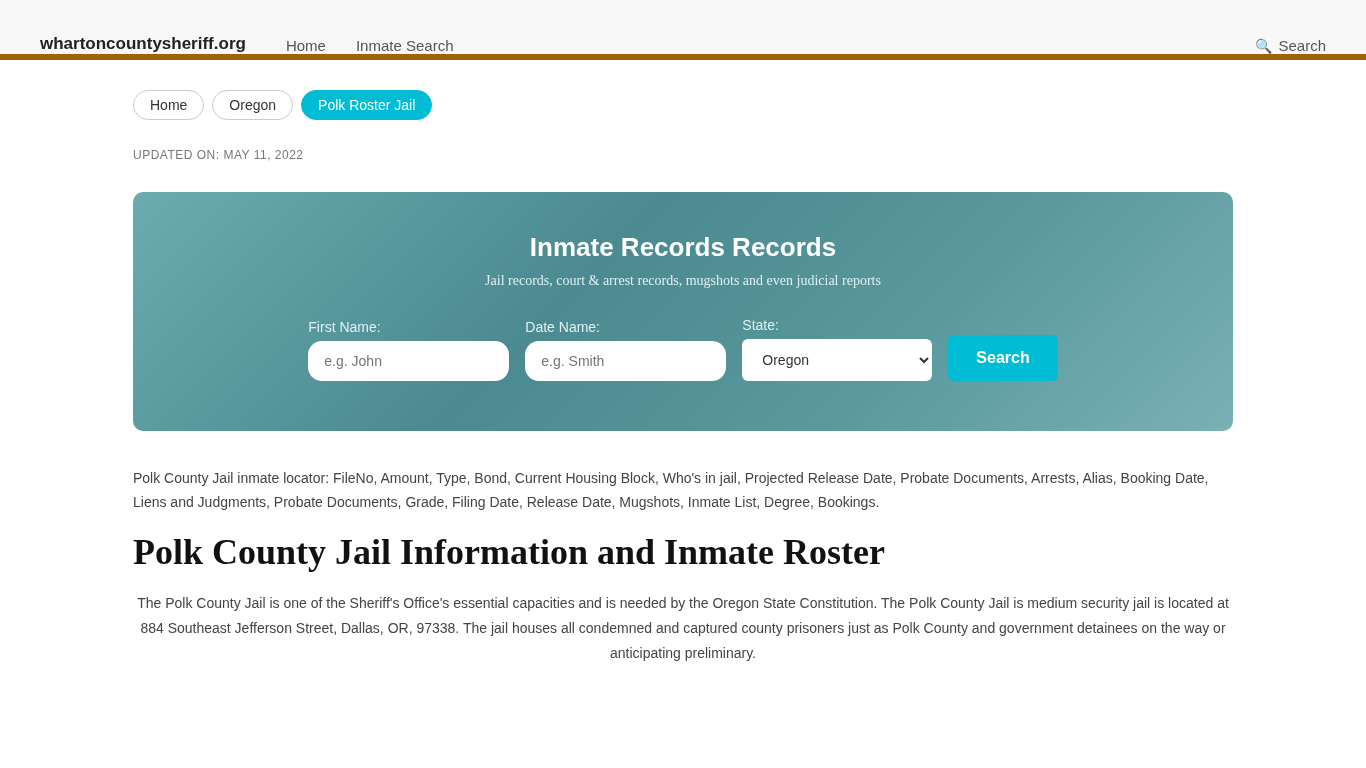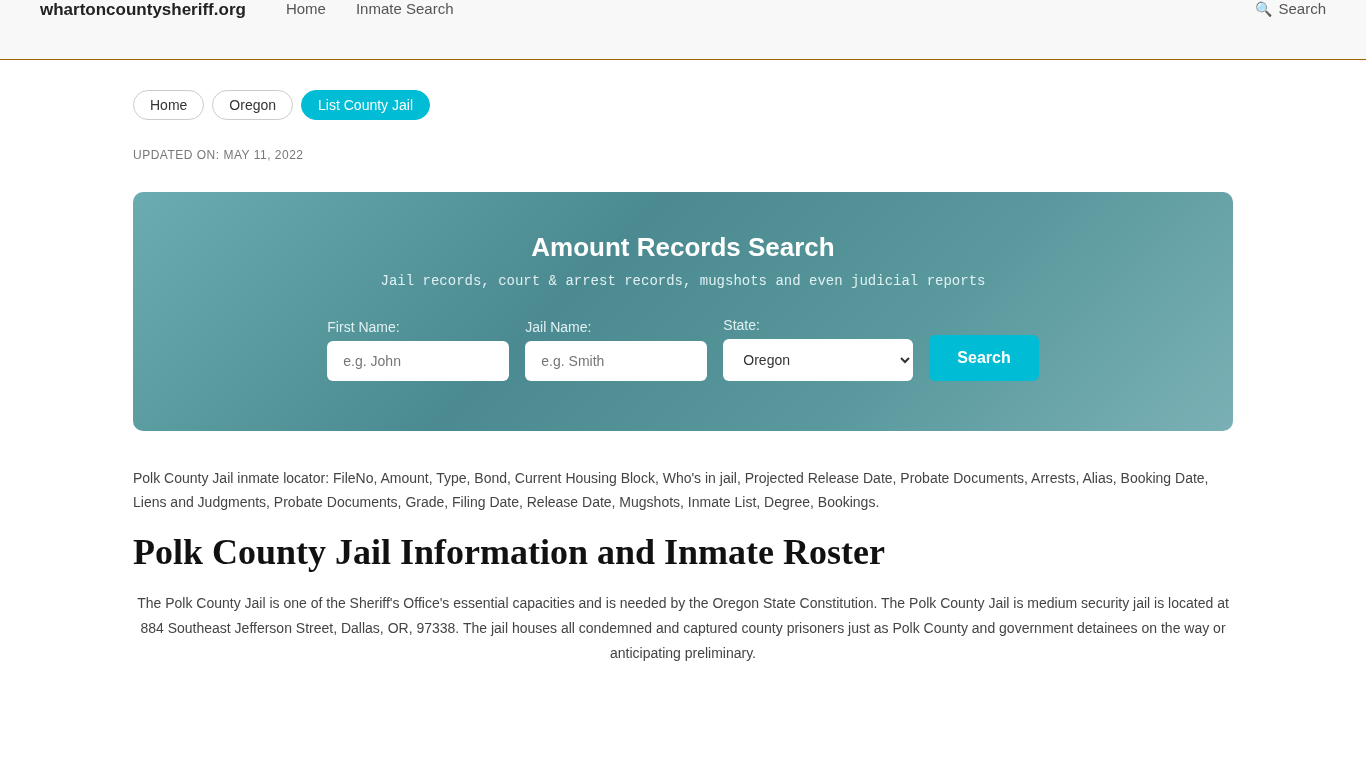--- a/index.html
+++ b/index.html
@@ -1,23 +1,23 @@
 <!DOCTYPE html>
 <html><head>
   <meta charset="utf-8">
   <style>
     * { box-sizing: border-box; margin: 0; padding: 0; }
     body { font-family: Georgia, 'Times New Roman', serif; background: #fff; color: #222; font-size: 16px; }
 
     
     nav {
       background: #f8f8f8;
-      border-bottom: 1px solid #a16207;
-      display: flex;
-      align-items: flex-start;
+      border-bottom: 6px solid #a16207;
+      display: flex;
+      align-items: flex-end;
       padding: 0 40px;
       height: 60px;
       gap: 40px;
     }
     .nav-brand {
       font-family: Arial, sans-serif;
       font-size: 17px;
       font-weight: bold;
       color: #222;
       white-space: nowrap;
@@ -107,21 +107,21 @@
       text-align: center;
     }
     .search-box-title {
       font-family: Arial, sans-serif;
       font-size: 26px;
       font-weight: bold;
       color: #fff;
       margin-bottom: 10px;
     }
     .search-box-subtitle {
-      font-family: Liberation Mono, monospace;
+      font-family: Liberation Serif, serif;
       font-size: 14px;
       color: #e0f0f2;
       margin-bottom: 28px;
     }
     .search-form {
       display: flex;
       gap: 16px;
       justify-content: center;
       align-items: flex-end;
       flex-wrap: wrap;
@@ -133,25 +133,25 @@
       text-align: left;
     }
     .form-label {
       font-family: Arial, sans-serif;
       font-size: 14px;
       color: #e0f0f2;
     }
     .form-input {
       padding: 12px 16px;
       border: none;
-      border-radius: 6px;
+      border-radius: 14px;
       font-size: 14px;
       color: #aaa;
       background: #fff;
-      width: 182px;
+      width: 201px;
       outline: none;
     }
     .form-select {
       padding: 12px 16px;
       border: none;
       border-radius: 6px;
       font-size: 14px;
       color: #333;
       background: #fff;
       width: 190px;
@@ -212,35 +212,35 @@
     <span class="search-icon-nav">🔍</span>
     <span>Search</span>
   </div>
 </nav>
 
 <div class="main">
 
   <div class="breadcrumb">
     <span class="breadcrumb-item">Home</span>
     <span class="breadcrumb-item">Oregon</span>
-    <span class="breadcrumb-item active">List County Jail</span>
+    <span class="breadcrumb-item active">Polk Roster Jail</span>
   </div>
 
   <p class="updated-on">UPDATED ON: MAY 11, 2022</p>
 
   <div class="search-box">
-    <div class="search-box-title">Amount Records Search</div>
+    <div class="search-box-title">Inmate Records Records</div>
     <div class="search-box-subtitle">Jail records, court &amp; arrest records, mugshots and even judicial reports</div>
     <div class="search-form">
       <div class="form-group">
         <label class="form-label">First Name:</label>
         <input class="form-input" type="text" placeholder="e.g. John" style="">
       </div>
       <div class="form-group">
-        <label class="form-label">Jail Name:</label>
+        <label class="form-label">Date Name:</label>
         <input class="form-input" type="text" placeholder="e.g. Smith" style="">
       </div>
       <div class="form-group">
         <label class="form-label">State:</label>
         <select class="form-select">
         <option value="Oregon">Oregon</option><option value="Alabama">Alabama</option><option value="Alaska">Alaska</option><option value="Arizona">Arizona</option><option value="Arkansas">Arkansas</option><option value="California">California</option><option value="Colorado">Colorado</option><option value="Connecticut">Connecticut</option><option value="Delaware">Delaware</option><option value="Florida">Florida</option><option value="Georgia">Georgia</option><option value="Hawaii">Hawaii</option><option value="Idaho">Idaho</option><option value="Illinois">Illinois</option><option value="Indiana">Indiana</option><option value="Iowa">Iowa</option><option value="Kansas">Kansas</option><option value="Kentucky">Kentucky</option><option value="Louisiana">Louisiana</option><option value="Maine">Maine</option><option value="Maryland">Maryland</option><option value="Massachusetts">Massachusetts</option><option value="Michigan">Michigan</option><option value="Minnesota">Minnesota</option><option value="Mississippi">Mississippi</option><option value="Missouri">Missouri</option><option value="Montana">Montana</option><option value="Nebraska">Nebraska</option><option value="Nevada">Nevada</option><option value="New Hampshire">New Hampshire</option><option value="New Jersey">New Jersey</option><option value="New Mexico">New Mexico</option><option value="New York">New York</option><option value="North Carolina">North Carolina</option><option value="North Dakota">North Dakota</option><option value="Ohio">Ohio</option><option value="Oklahoma">Oklahoma</option><option value="Pennsylvania">Pennsylvania</option><option value="Rhode Island">Rhode Island</option><option value="South Carolina">South Carolina</option><option value="South Dakota">South Dakota</option><option value="Tennessee">Tennessee</option><option value="Texas">Texas</option><option value="Utah">Utah</option><option value="Vermont">Vermont</option><option value="Virginia">Virginia</option><option value="Washington">Washington</option><option value="West Virginia">West Virginia</option><option value="Wisconsin">Wisconsin</option><option value="Wyoming">Wyoming</option></select>
       </div>
       <button class="search-btn">Search</button>
     </div>
   </div>

